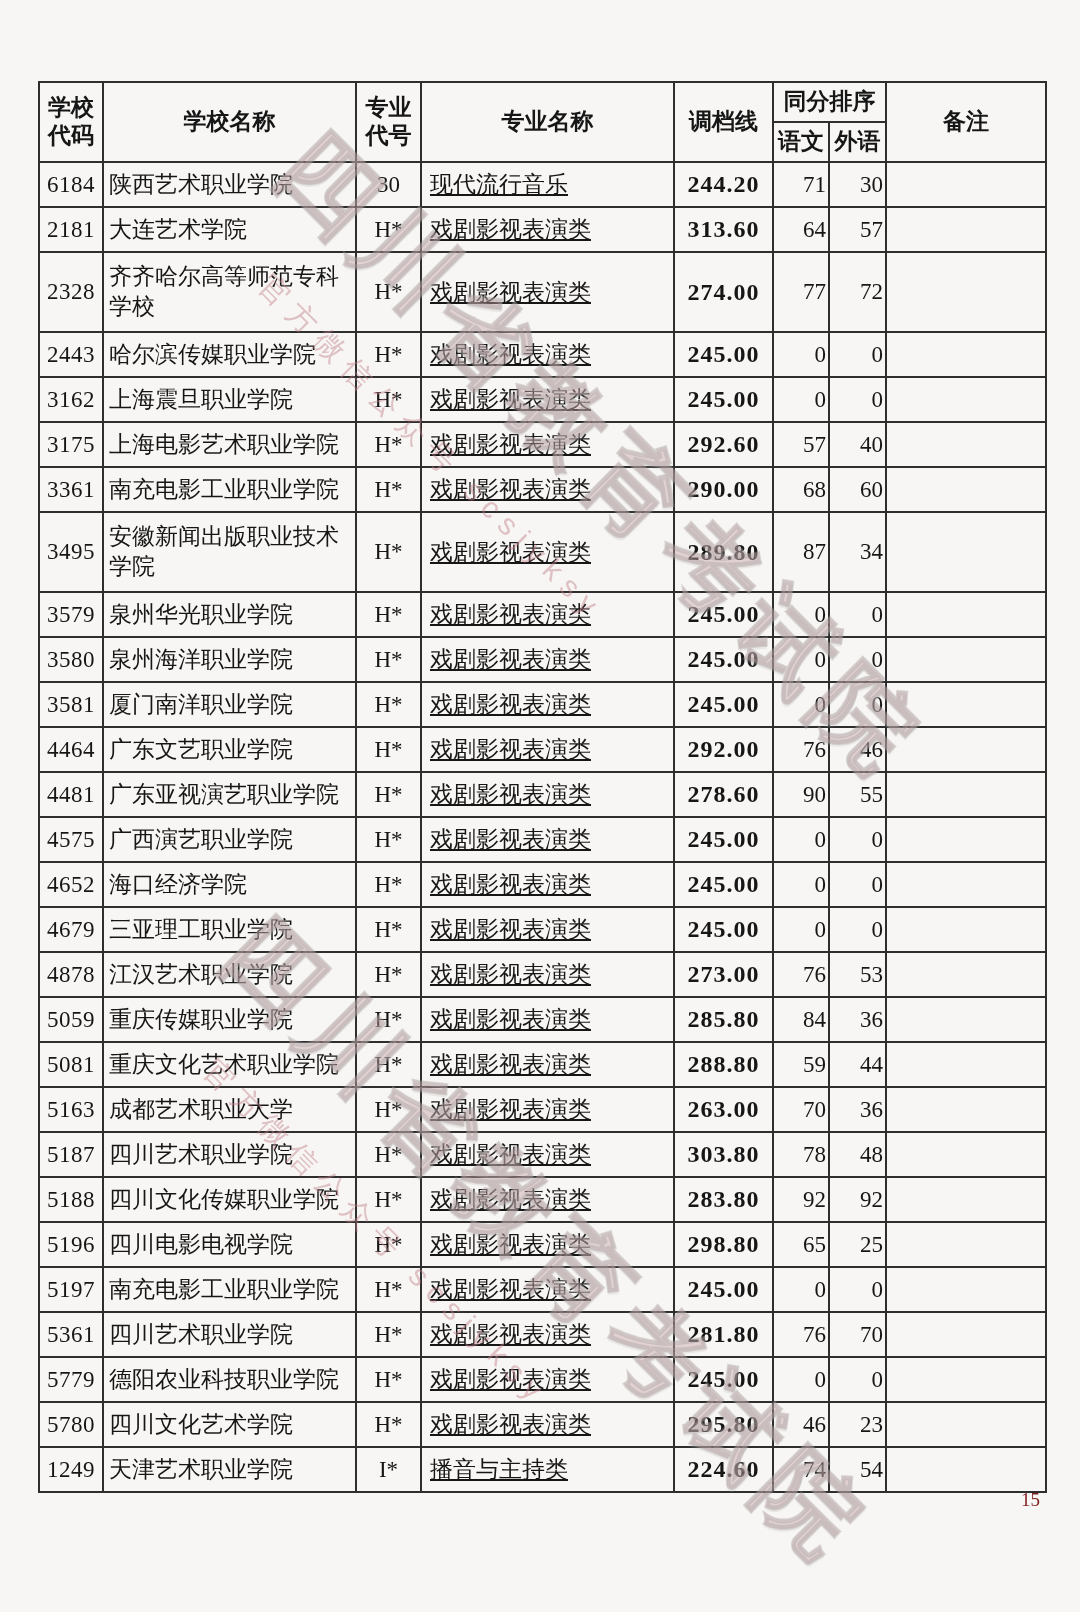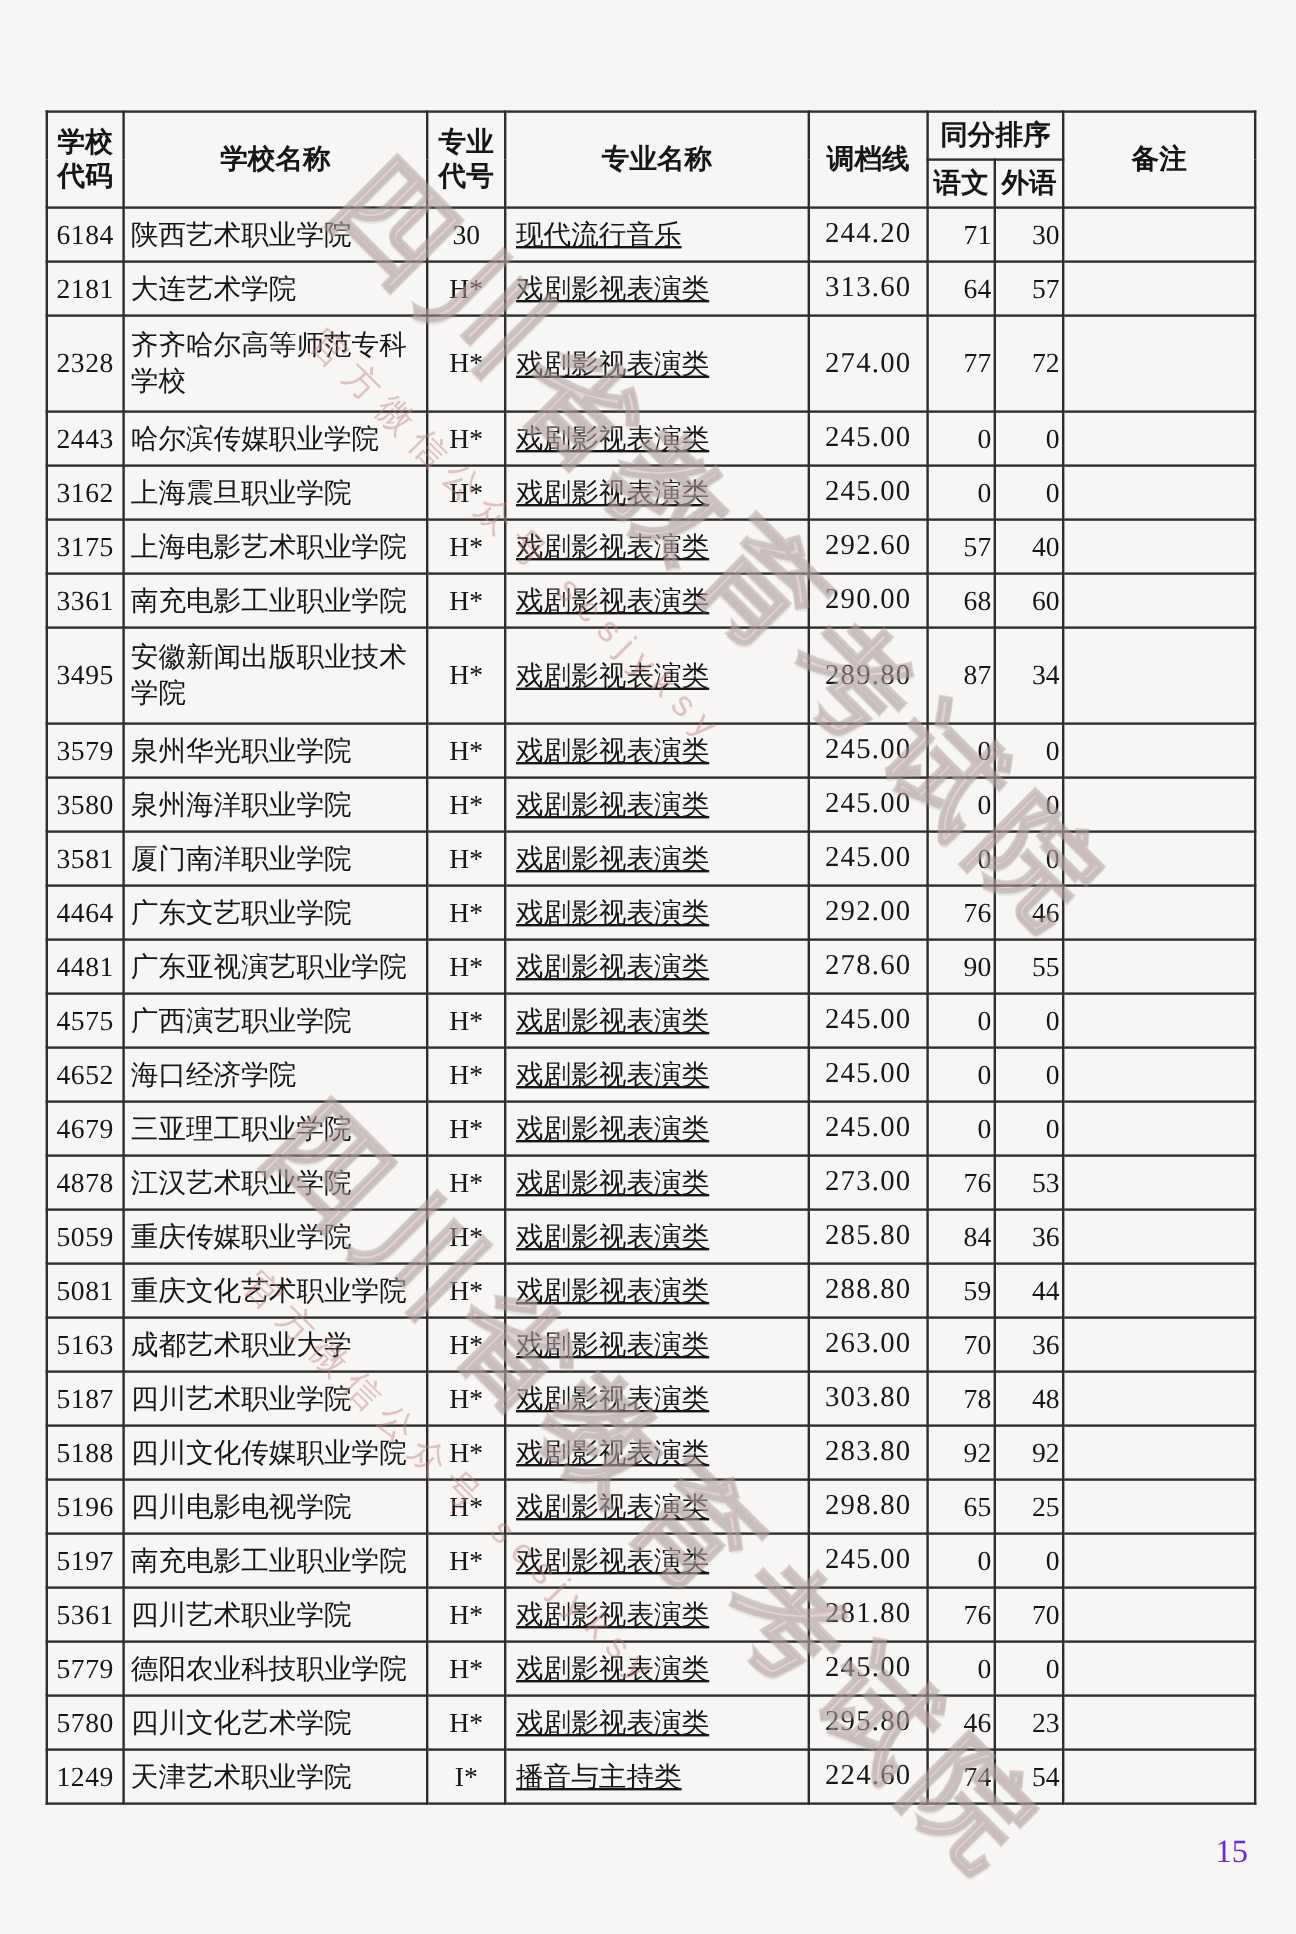--- a/index.html
+++ b/index.html
@@ -10,21 +10,21 @@
     background: #f7f6f4;
     overflow: hidden;
     font-family: "Liberation Serif", "DejaVu Serif", serif;
     color: #161616;
   }
 
   
   table.score-table {
     position: absolute;
     left: 38px;
-    top: 92px;
+    top: 81px;
     width: 1007px;
     border-collapse: collapse;
     table-layout: fixed;
     z-index: 1;
   }
   .score-table th, .score-table td {
     border: 2px solid #2e2e2e;
     overflow: hidden;
     vertical-align: middle;
     background: transparent;
@@ -39,31 +39,31 @@
   }
   .score-table tbody tr { height: 45px; }
   .score-table tbody tr.tall { height: 80px; }
   .score-table tbody td { font-size: 23px; padding: 1px 2px; }
 
   .c-code   { text-align: center; letter-spacing: 0.5px; }
   .c-school { text-align: left; padding-left: 5px !important; line-height: 30px; margin-left: 10px; }
   tr:not(.tall) .c-school { white-space: nowrap; }
   .c-mcode  { text-align: center; }
   .c-major  { text-align: left; padding-left: 8px !important; white-space: nowrap; text-decoration: underline; }
-  .c-line   { text-align: center; font-weight: 400; font-size: 24px !important; letter-spacing: 1px; }
+  .c-line   { text-align: center; font-weight: 700; font-size: 24px !important; letter-spacing: 1px; }
   .c-num    { text-align: right; }
   .c-remark { }
 
   
   .page-number {
     position: absolute;
-    top: 1528px;
+    top: 1489px;
     right: 40px;
-    font-size: 27px;
-    color: #6d28d9;
+    font-size: 19px;
+    color: #7f1d1d;
     z-index: 2;
   }
 
   
   .wm {
     position: absolute;
     transform: rotate(45deg);
     transform-origin: 0 0;
     pointer-events: none;
     z-index: 3;

